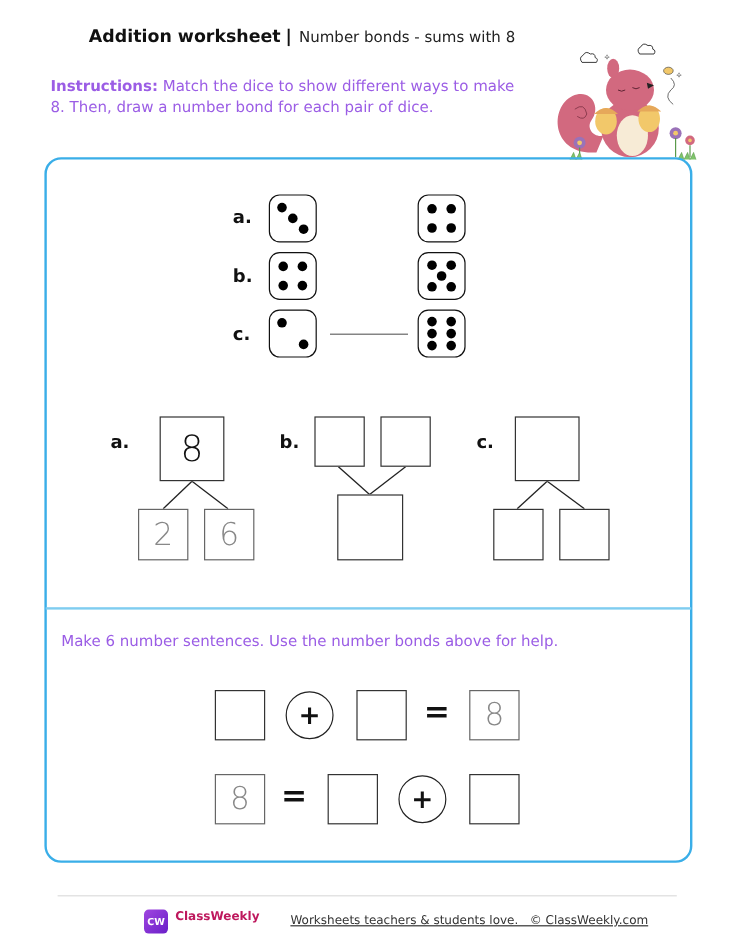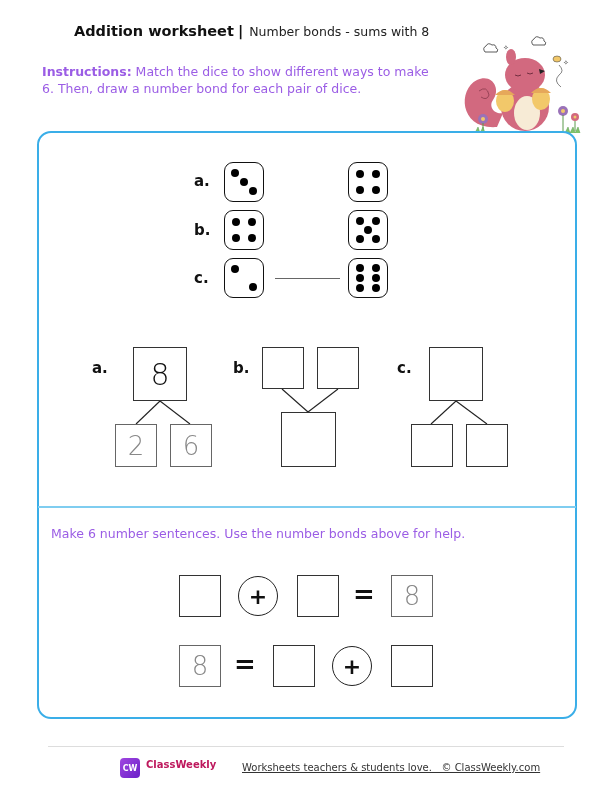--- a/index.html
+++ b/index.html
@@ -40,21 +40,21 @@
   .tagline { left: 242px; top: 762px; font-size: 10px; color: #333; white-space: nowrap; text-decoration: underline; }
 </style>
 </head>
 <body>
 
 <div class="abs title">
   <span>Addition worksheet</span><span class="sep">|</span><span class="sub">Number bonds - sums with 8</span>
 </div>
 
 <div class="abs instr">
-  <b>Instructions:</b><span> Match the dice to show different ways to make 6. Then, draw a number bond for each pair of dice.</span>
+  <b>Instructions:</b><span> Match the dice to show different ways to make 8. Then, draw a number bond for each pair of dice.</span>
 </div>
 
 <svg class="abs mascot" viewBox="0 0 135 100">
 
   <g fill="none" stroke="#333" stroke-width="0.8">
     <path d="M30 17 q-3 -4 1 -6 q2 -4 6 -1 q4 -1 4 3 q3 1 1 4 z"></path>
     <path d="M78 10 q-3 -4 1 -6 q2 -4 6 -1 q4 -1 4 3 q3 1 1 4 z"></path>
   </g>
   <text x="48" y="15" font-size="7" fill="#333">✧</text>
   <text x="108" y="30" font-size="7" fill="#333">✧</text>

